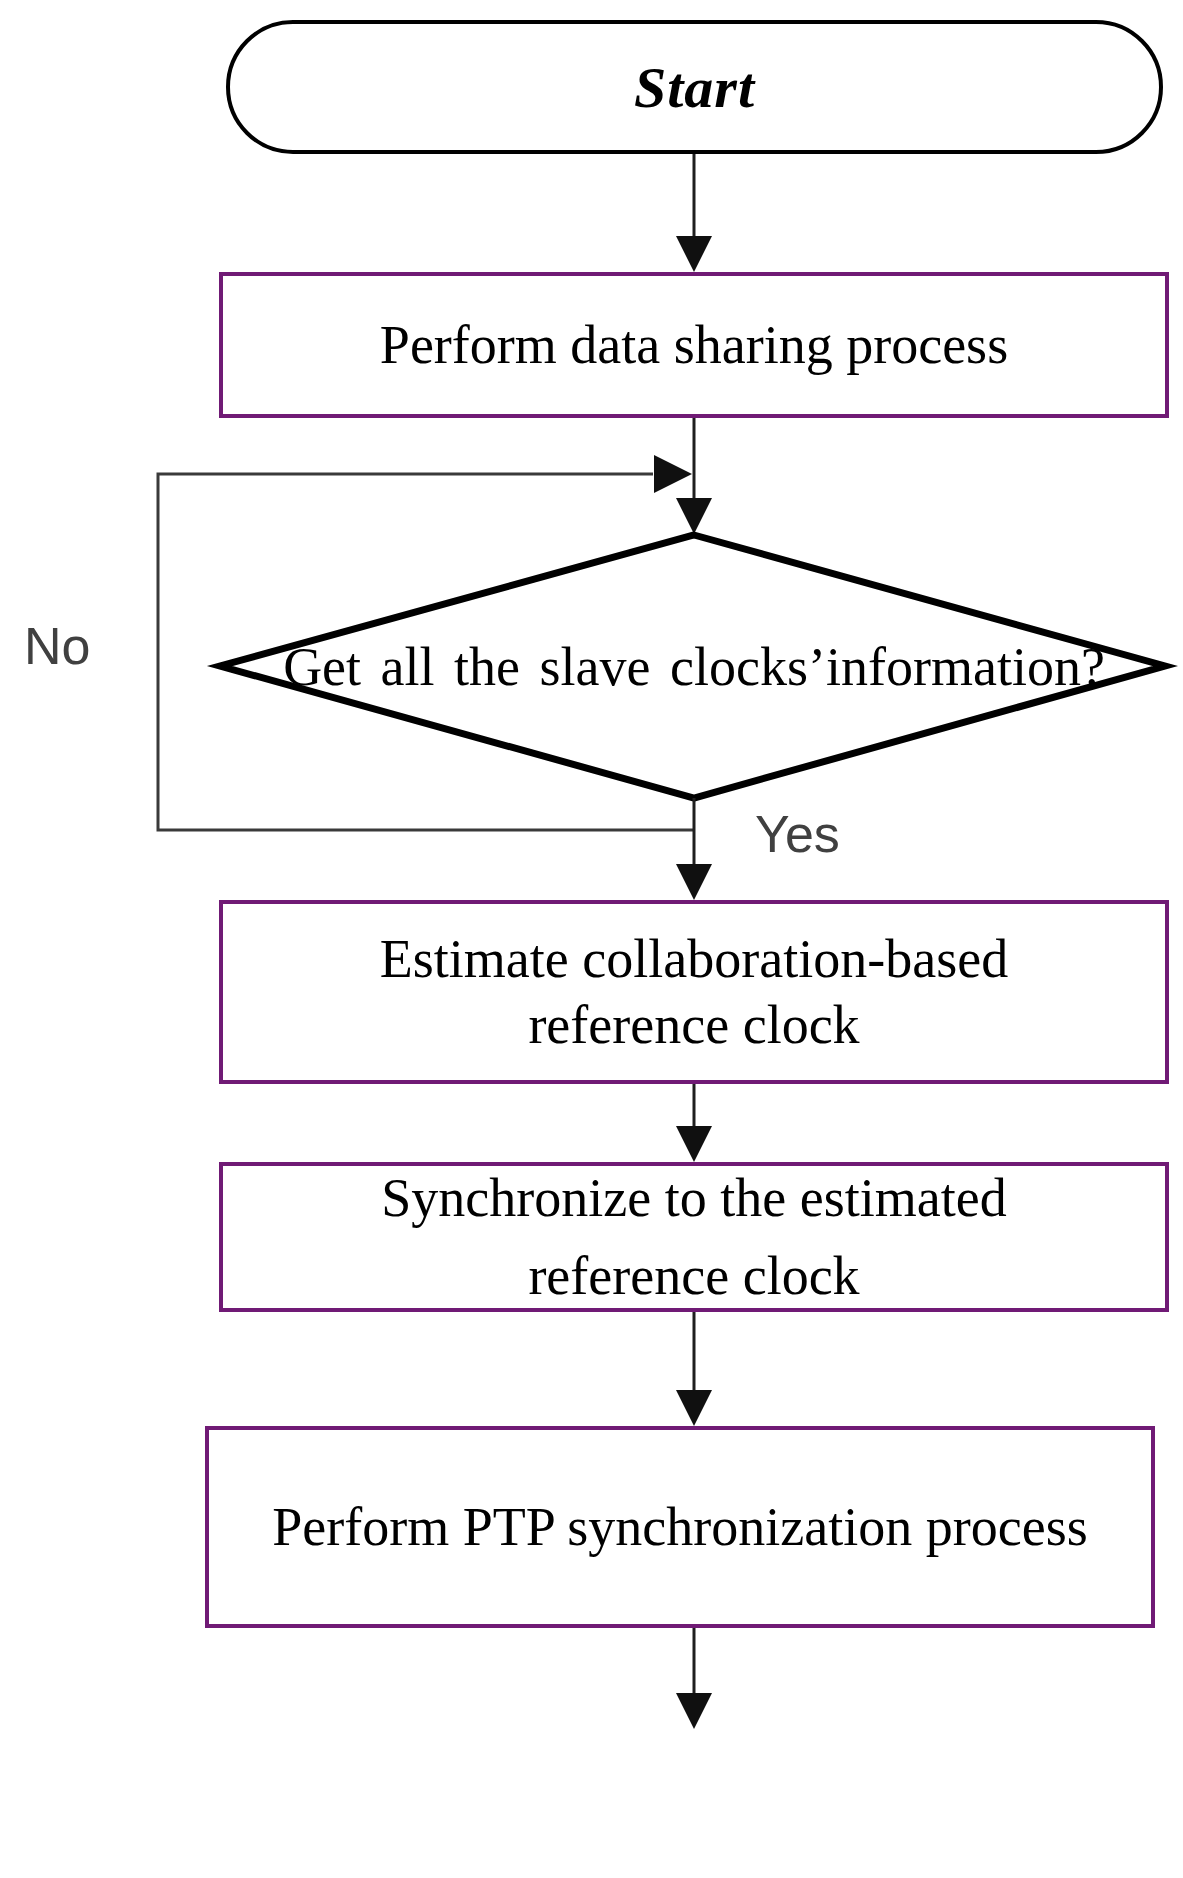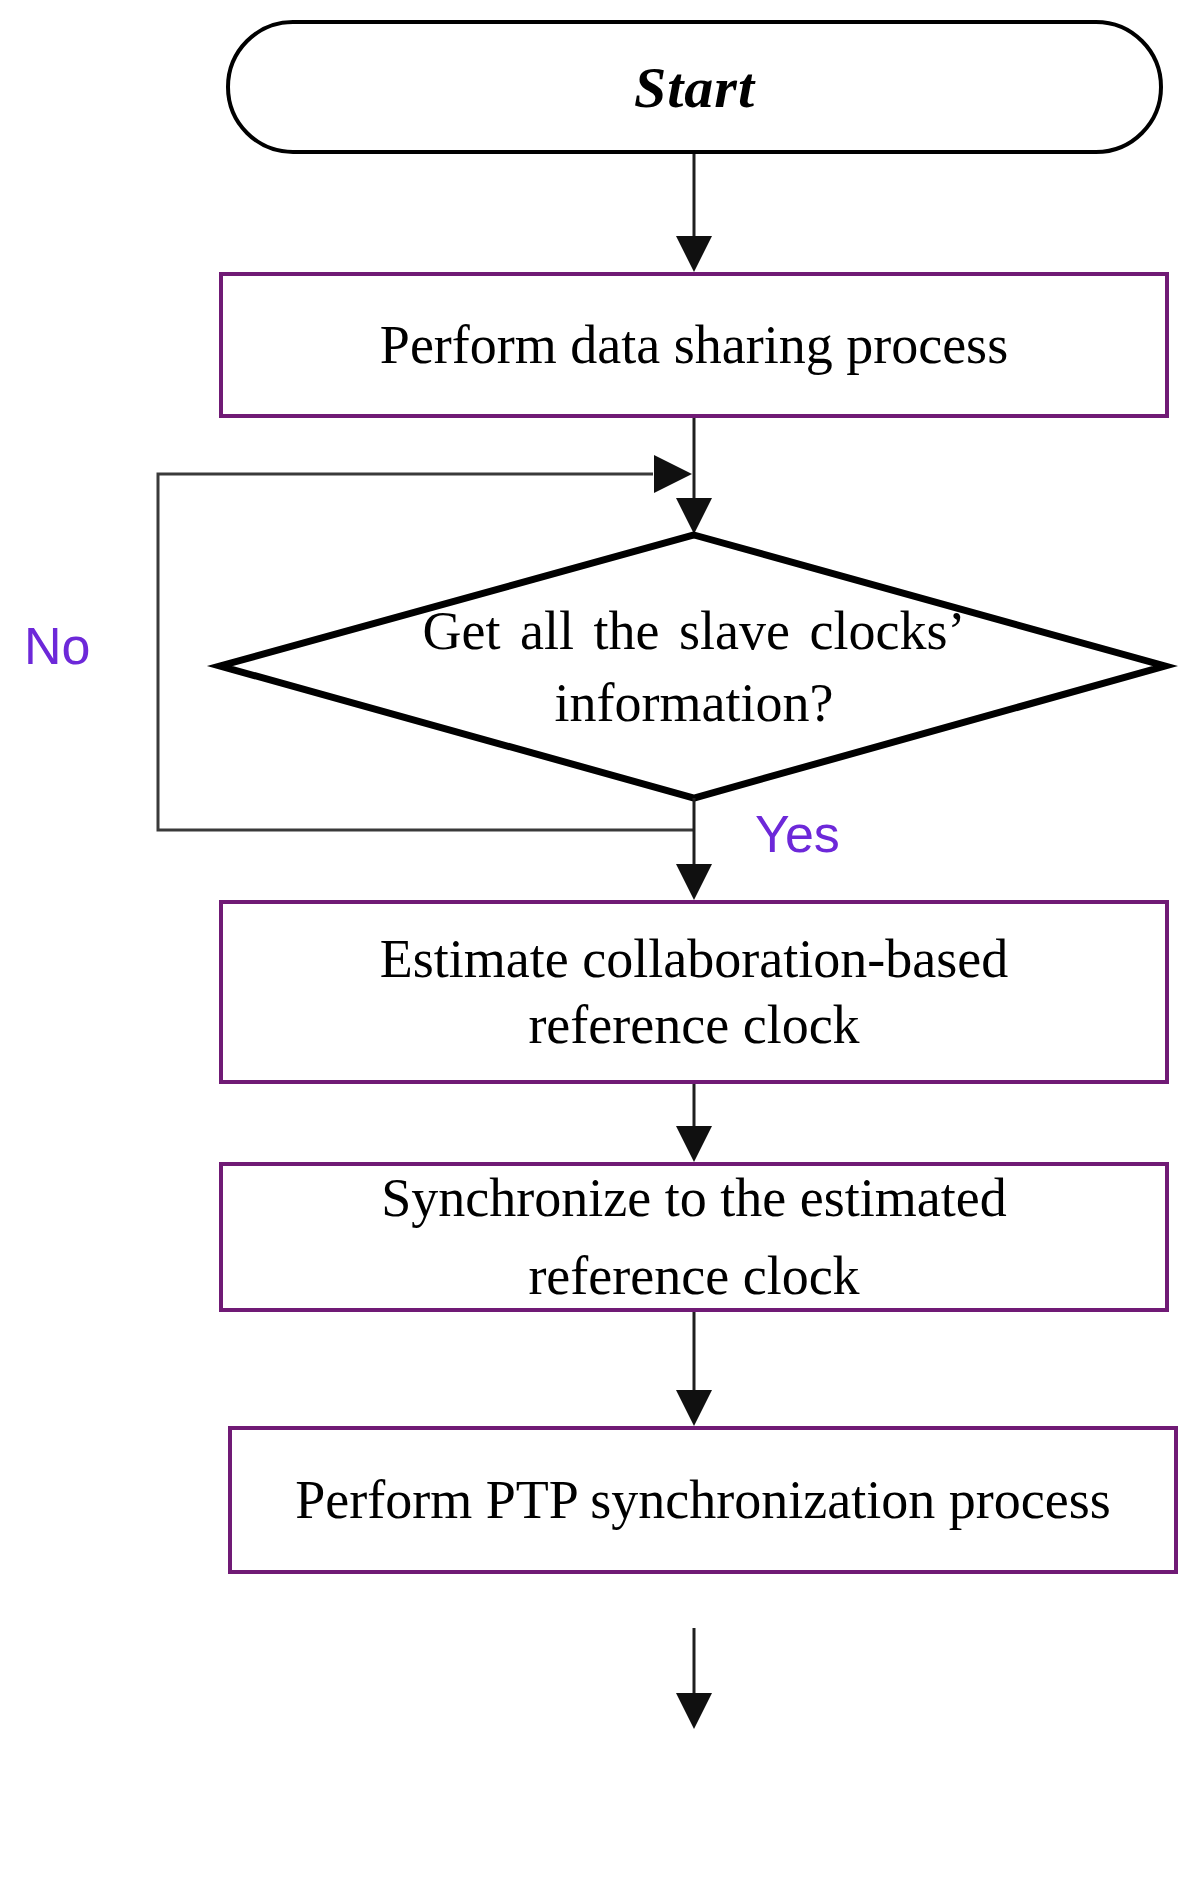--- a/index.html
+++ b/index.html
@@ -41,34 +41,34 @@
     font-style: italic;
   }
   .process {
     border: 4px solid #701a75;
     font-size: 54px;
     line-height: 66px;
   }
   .decision-text {
     position: absolute;
     display: flex;
-    flex-direction: column;
+    flex-direction: row;
     align-items: center;
     justify-content: center;
     text-align: center;
     font-size: 54px;
     line-height: 72px;
     word-spacing: 6px;
     background: transparent;
   }
   .edge-label {
     position: absolute;
     font-family: "Liberation Sans", "DejaVu Sans", sans-serif;
     font-size: 52px;
-    color: #6d28d9;
+    color: #404040;
     white-space: nowrap;
   }
   .line { display: block; }
 </style>
 </head>
 <body>
 
 <div class="canvas">
 
   <svg class="wires" viewBox="0 0 1183 1878">
@@ -116,18 +116,18 @@
   <div class="node process" style="left:219px; top:900px; width:950px; height:184px;">
     <span class="line">Estimate collaboration-based</span>
     <span class="line">reference clock</span>
   </div>
 
   <div class="node process" style="left:219px; top:1162px; width:950px; height:150px;gap:12px;">
     <span class="line">Synchronize to the estimated</span>
     <span class="line">reference clock</span>
   </div>
 
-  <div class="node process" style="left:228px; top:1426px; width:950px; height:148px;gap:10px;">
+  <div class="node process" style="left:205px; top:1426px; width:950px; height:202px;gap:10px;">
     <span class="line">Perform PTP synchronization process</span>
   </div>
 
 
 </div>
 
 </body></html>

